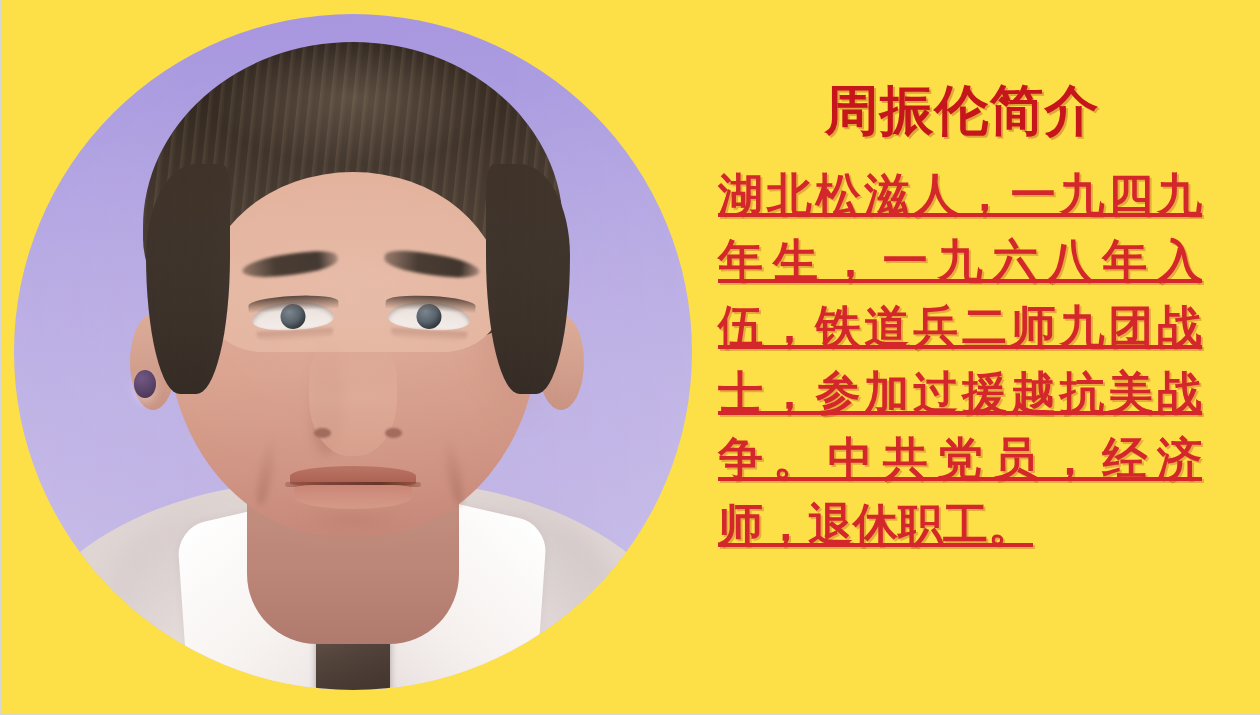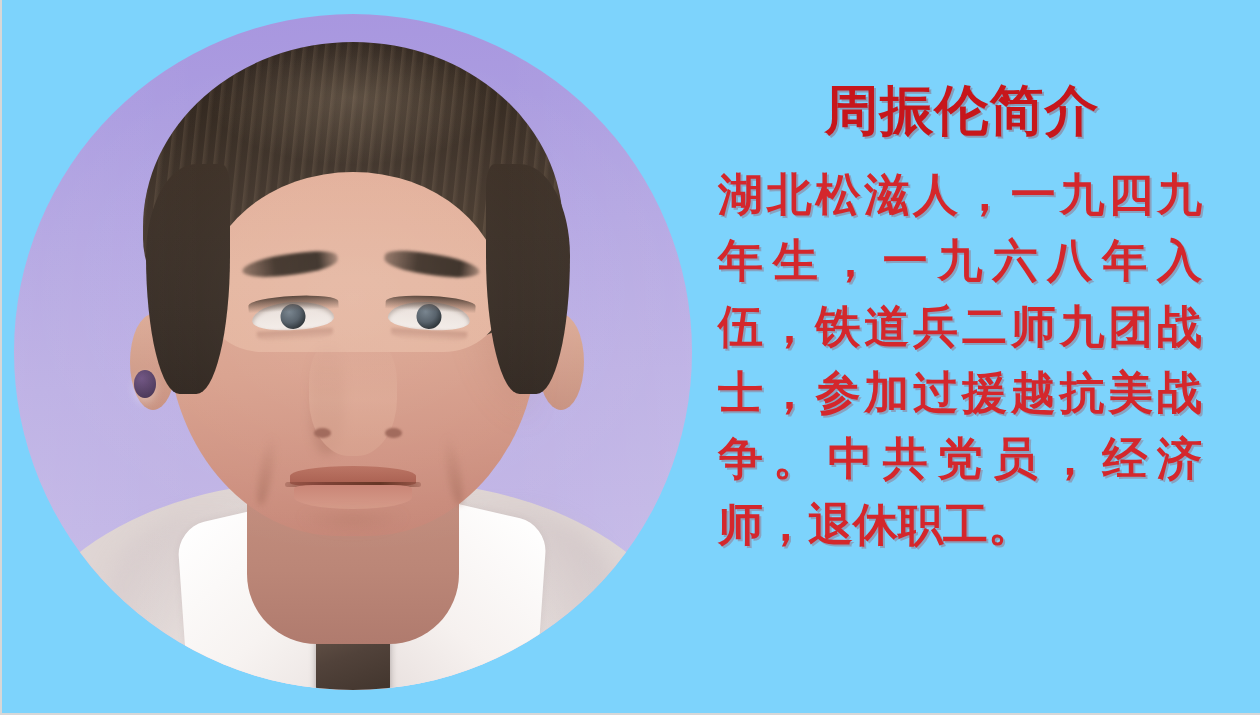--- a/index.html
+++ b/index.html
@@ -13,21 +13,21 @@
   }
 
   body {
     font-family: "Liberation Sans", "DejaVu Sans", sans-serif;
   }
 
   #slide {
     position: relative;
     width: 1260px;
     height: 715px;
-    background: #7dd3fc;
+    background: #fde047;
     border-left: 2px solid #d7d7d7;
     border-bottom: 2px solid #d7d7d7;
     overflow: hidden;
   }
 
   
   #portrait-wrap {
     position: absolute;
     left: 12px;
     top: 14px;
@@ -404,20 +404,21 @@
     color: #d4272c;
     font-size: 45px;
     font-weight: bold;
     line-height: 66px;
     letter-spacing: 0px;
     text-align: justify;
     text-align-last: left;
     text-shadow: 2px 2px 0 rgba(170,35,35,0.28);
     padding-left: 16px;
     width: 500px;
+    text-decoration: underline;
   }
 </style>
 </head>
 <body>
 
 <div id="slide">
 
   <div id="portrait-wrap">
 
     <div class="shoulders"></div>

